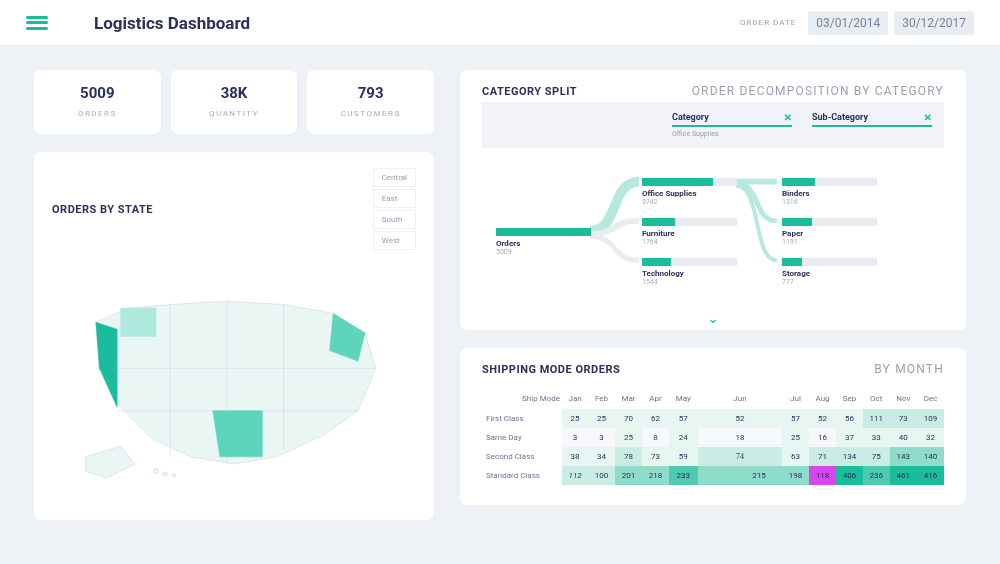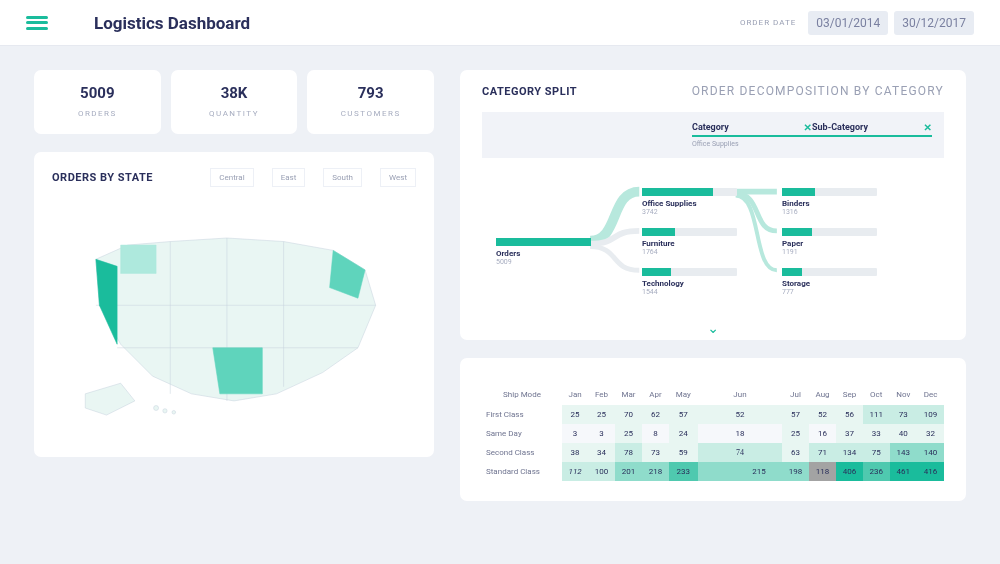--- a/index.html
+++ b/index.html
@@ -14,45 +14,45 @@
 .wrap { padding: 24px 34px; display: grid; grid-template-columns: 400px 1fr; gap: 26px; }
 .col { display: flex; flex-direction: column; gap: 18px; }
 .card { background: #fff; border-radius: 7px; }
 .kpi-row { display: flex; gap: 10px; }
 .kpi { flex: 1; background: #fff; padding: 14px 8px 16px; text-align: center; }
 .kpi-num { font-size: 15px; font-weight: 700; color: #2a2f5b; }
 .kpi-lbl { font-size: 8px; letter-spacing: 1.5px; color: #a7adc0; margin-top: 7px; }
 .states { padding: 16px 18px 24px; }
 .head-row { display: flex; align-items: center; }
 .section-title { font-size: 11px; font-weight: 700; letter-spacing: .5px; color: #2a2f5b; }
-.region-tabs { margin-left: auto; display: flex; gap: 18px; }
+.region-tabs { margin-left: auto; display: flex; gap: 2px; flex-direction: column; }
 .region-tab { font-size: 8px; color: #9aa0b4; padding: 4px 8px; border: 1px solid #edf0f6; background: #fff; cursor: pointer; }
 .map-wrap { margin-top: 26px; display: flex; justify-content: center; }
 .map-wrap svg { width: 340px; height: 220px; }
 .cat { padding: 14px 22px 4px; }
 .cat-sub { margin-left: auto; font-size: 12px; letter-spacing: 1.2px; color: #9aa0b4; }
-.filters { background: #f1f3f8; margin-top: 14px; padding: 10px 12px; display: flex; }
+.filters { background: #f1f3f8; margin-top: 4px; padding: 10px 12px; display: flex; gap: 20px; }
 .filters .spacer { flex: 1; }
 .filter { width: 120px; position: relative; }
 .f-label { font-size: 9px; font-weight: 700; color: #2a2f5b; border-bottom: 2px solid #1abc9c; padding-bottom: 3px; display: block; }
 .f-x { position: absolute; right: 0; top: 0; color: #1abc9c; font-size: 10px; cursor: pointer; font-weight: 700; }
 .f-val { font-size: 7px; color: #9aa0b4; margin-top: 3px; }
 .sankey { position: relative; height: 150px; margin-top: 10px; }
 .sk-node { position: absolute; width: 95px; }
 .sk-bar { height: 8px; background: #e8ecf0; position: relative; border-radius: 1px; }
 .sk-fill { position: absolute; left: 0; top: 0; bottom: 0; background: #1abc9c; }
 .sk-label { font-size: 8px; font-weight: 700; color: #2a2f5b; margin-top: 3px; }
 .sk-val { font-size: 7px; color: #a7adc0; }
 .sk-svg { position: absolute; inset: 0; pointer-events: none; }
 .expand { text-align: center; margin-top: 2px; }
 .chev { color: #1abc9c; font-size: 14px; cursor: pointer; display: inline-block; }
 .ship { padding: 14px 22px 20px; }
 .ship table { width: 100%; border-collapse: collapse; margin-top: 12px; font-size: 8px; }
 .ship th { text-align: center; color: #6f7490; font-weight: 400; padding: 6px 2px; font-size: 8px; }
-.ship th.row-h { text-align: center; width: 80px; }
+.ship th.row-h { text-align: right; width: 80px; }
 .ship td.row-h { text-align: left; color: #6f7490; font-size: 8px; padding: 5px 4px; }
 .ship td.cell { text-align: center; padding: 5px 2px; color: #2a2f5b; }
 </style>
 </head>
 <body>
 
 <div class="topbar">
   <div class="hamburger">
       <span></span>
       <span></span>
@@ -196,20 +196,24 @@
             <div class="sk-label">Storage</div>
             <div class="sk-val">777</div>
           </div>
         </div>
       <div class="expand">
         <span class="chev">⌄</span>
       </div>
     </div>
 
     <div class="card ship">
+      <div class="head-row">
+        <span class="section-title">SHIPPING MODE ORDERS</span>
+        <span class="cat-sub">BY MONTH</span>
+      </div>
       <table>
         <thead>
             <tr id="ship-head">
               <th class="row-h">Ship Mode</th>
               <th>Jan</th>
               <th>Feb</th>
               <th>Mar</th>
               <th>Apr</th>
               <th>May</th>
               <th>Jun</th>
@@ -269,21 +273,21 @@
             </tr>
             <tr>
               <td class="row-h">Standard Class</td>
               <td class="cell" style="background: rgb(201, 237, 228); font-style: italic;">112</td>
               <td class="cell" style="background: rgb(201, 237, 228);">100</td>
               <td class="cell" style="background: rgb(143, 220, 203);">201</td>
               <td class="cell" style="background: rgb(143, 220, 203);">218</td>
               <td class="cell" style="background: rgb(79, 201, 175);">233</td>
               <td class="cell" style="background: rgb(143, 220, 203); padding-left: 40px;">215</td>
               <td class="cell" style="background: rgb(143, 220, 203);">198</td>
-              <td class="cell" style="background: #a3a3a3;">118</td>
+              <td class="cell" style="background: #d946ef;">118</td>
               <td class="cell" style="background: rgb(26, 188, 156);">406</td>
               <td class="cell" style="background: rgb(79, 201, 175);">236</td>
               <td class="cell" style="background: rgb(26, 188, 156);">461</td>
               <td class="cell" style="background: rgb(26, 188, 156);">416</td>
             </tr>
           </tbody>
       </table>
     </div>
   </div>
 </div>

